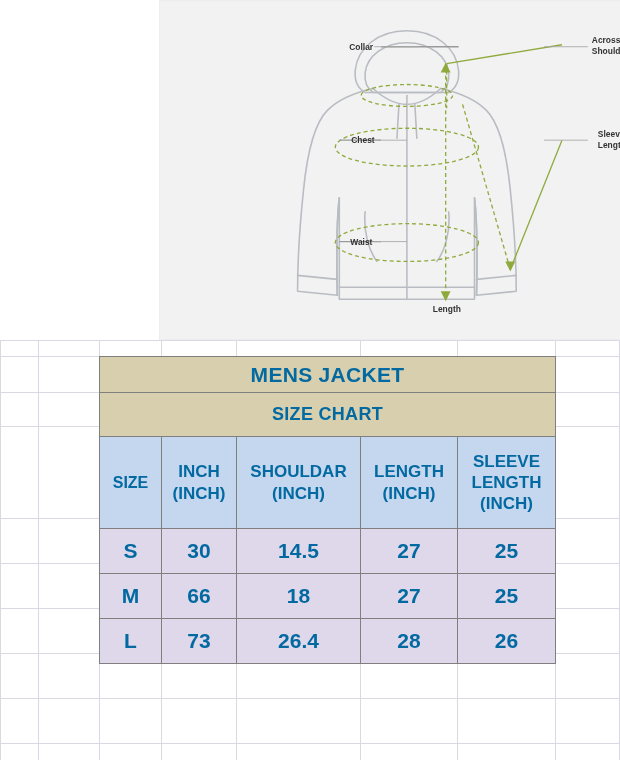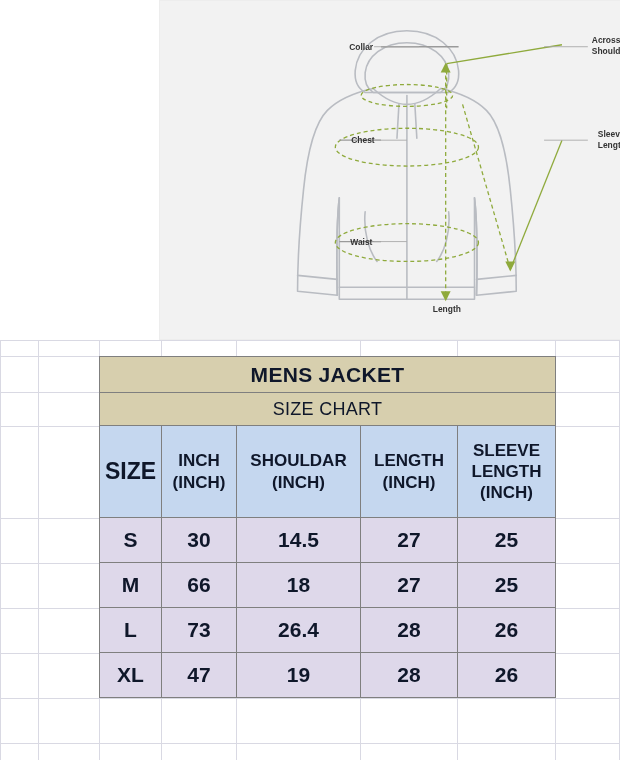--- a/index.html
+++ b/index.html
@@ -51,45 +51,45 @@
   table.sizechart {
     border-collapse: collapse;
     width: 456px;
     table-layout: fixed;
   }
   table.sizechart td {
     border: 1px solid #7f7f7f;
     text-align: center;
     vertical-align: middle;
     font-family: "Liberation Sans", sans-serif;
-    color: #0f172a;
+    color: #0369a1;
   }
   .title-row td {
     background: #d7cfae;
     font-size: 21px;
     font-weight: bold;
     height: 36px;
     letter-spacing: .3px;
   }
   .subtitle-row td {
     background: #d7cfae;
     font-size: 18px;
-    font-weight: normal;
-    height: 33px;
+    font-weight: bold;
+    height: 44px;
     letter-spacing: .3px;
   }
   .head-row td {
     background: #c5d7ef;
     font-size: 17px;
     font-weight: bold;
     height: 92px;
     line-height: 1.25;
     padding: 2px 1px;
   }
-  .head-row td.size-cell { font-size: 23px; }
+  .head-row td.size-cell { font-size: 16px; }
   .data-row td {
     background: #ded8ea;
     font-size: 21px;
     font-weight: bold;
     height: 45px;
   }
   .c-size   { width: 62px; }
   .c-bust   { width: 75px; }
   .c-shoul  { width: 124px; }
   .c-len    { width: 97px; }
@@ -259,24 +259,17 @@
           <td>27</td>
           <td>25</td>
         </tr>
         <tr class="data-row">
           <td>L</td>
           <td>73</td>
           <td>26.4</td>
           <td>28</td>
           <td>26</td>
         </tr>
-        <tr class="data-row">
-          <td>XL</td>
-          <td>47</td>
-          <td>19</td>
-          <td>28</td>
-          <td>26</td>
-        </tr>
       </tbody>
     </table>
   </div>
 
 </div>
 
 </body></html>

